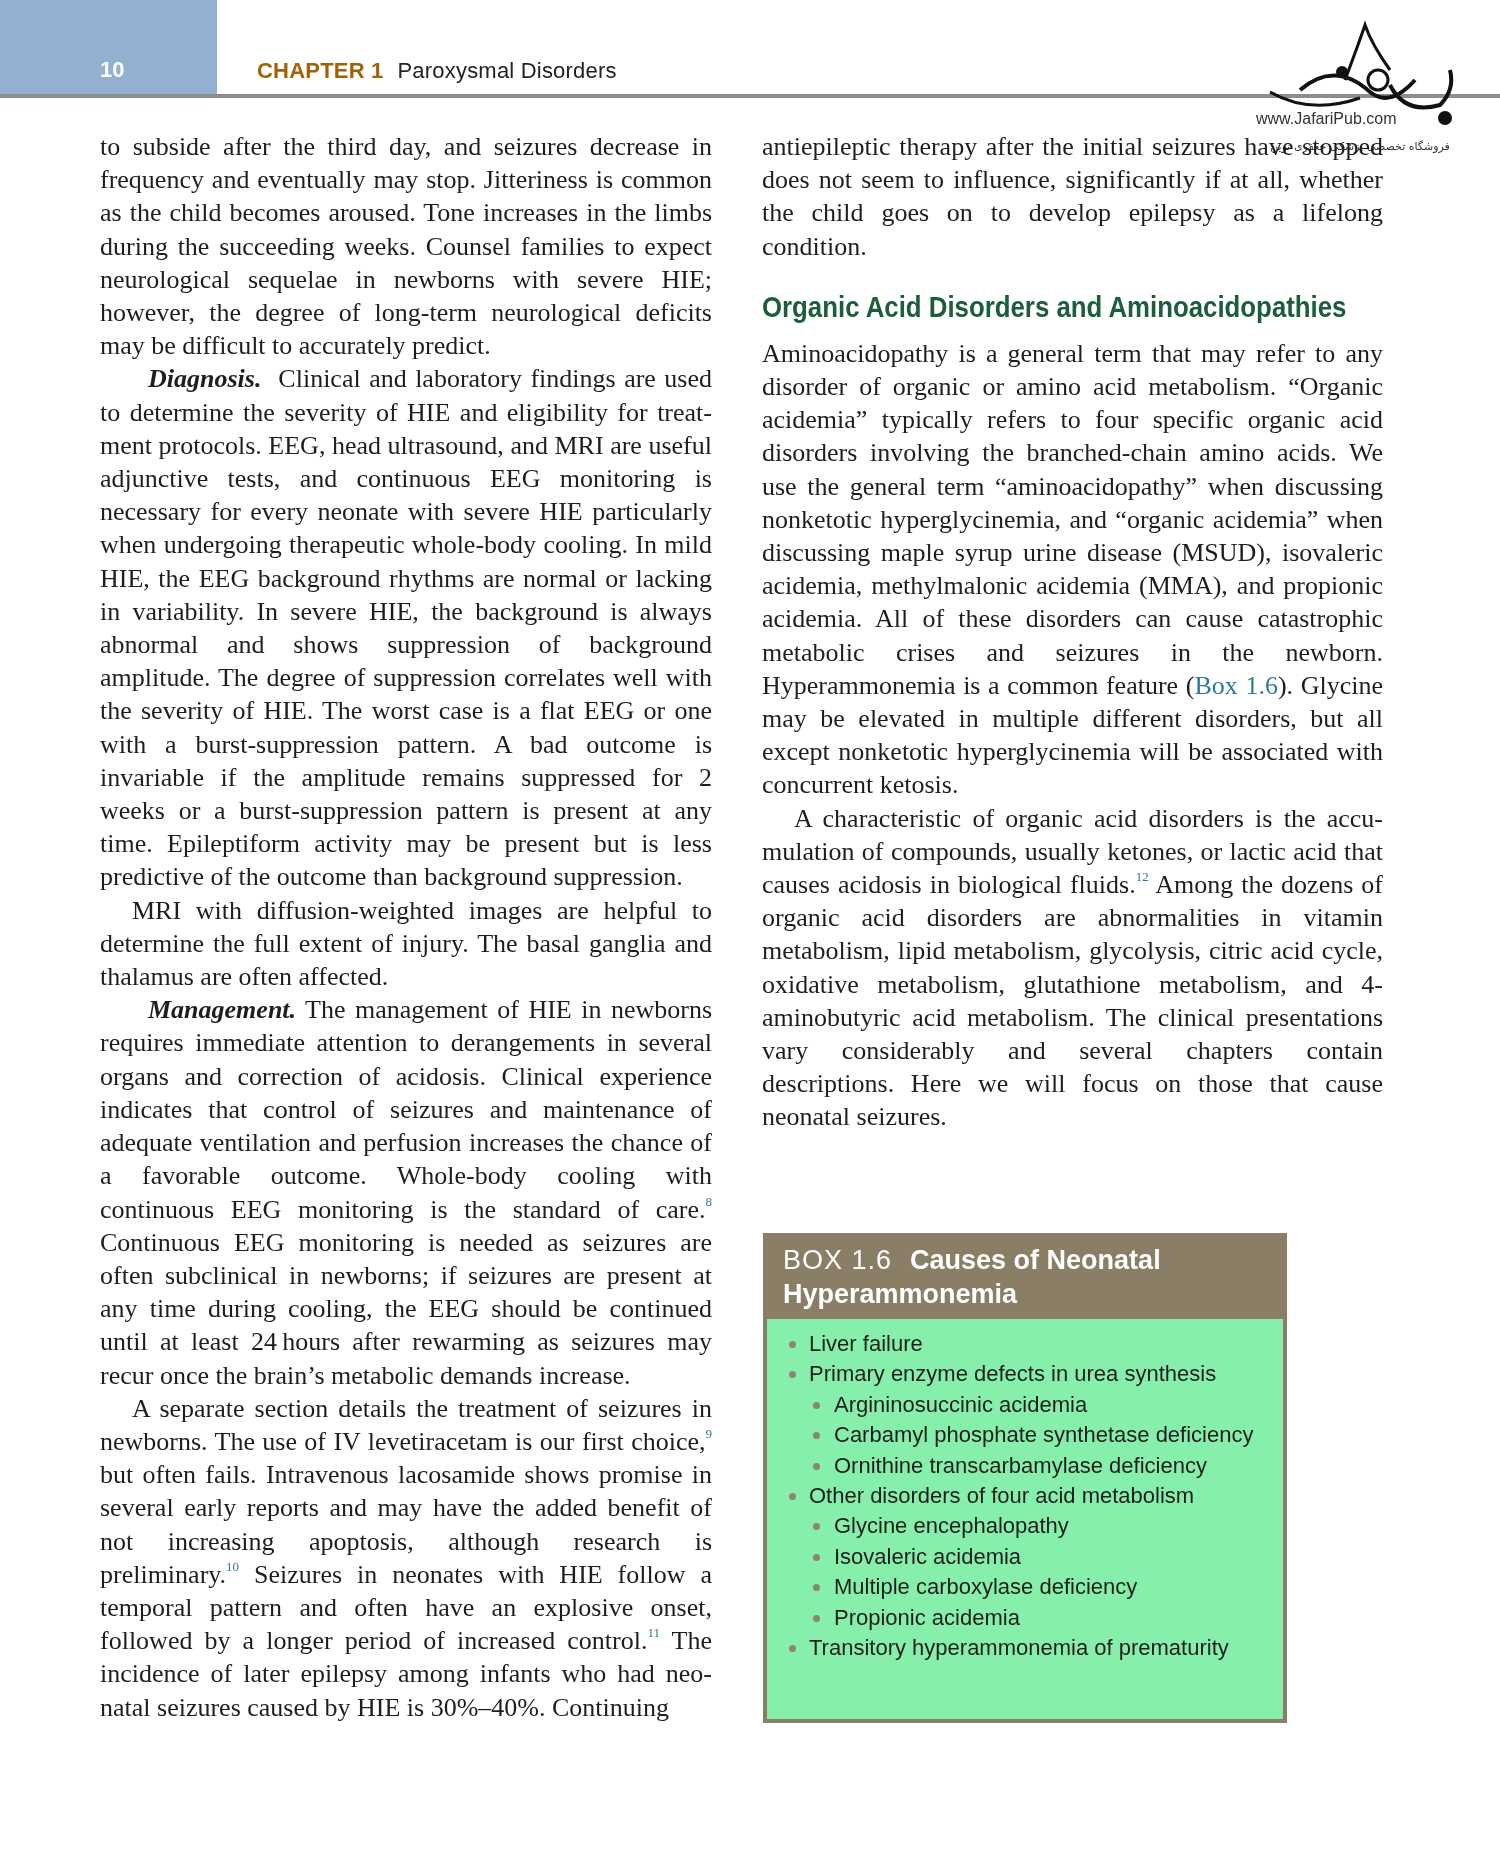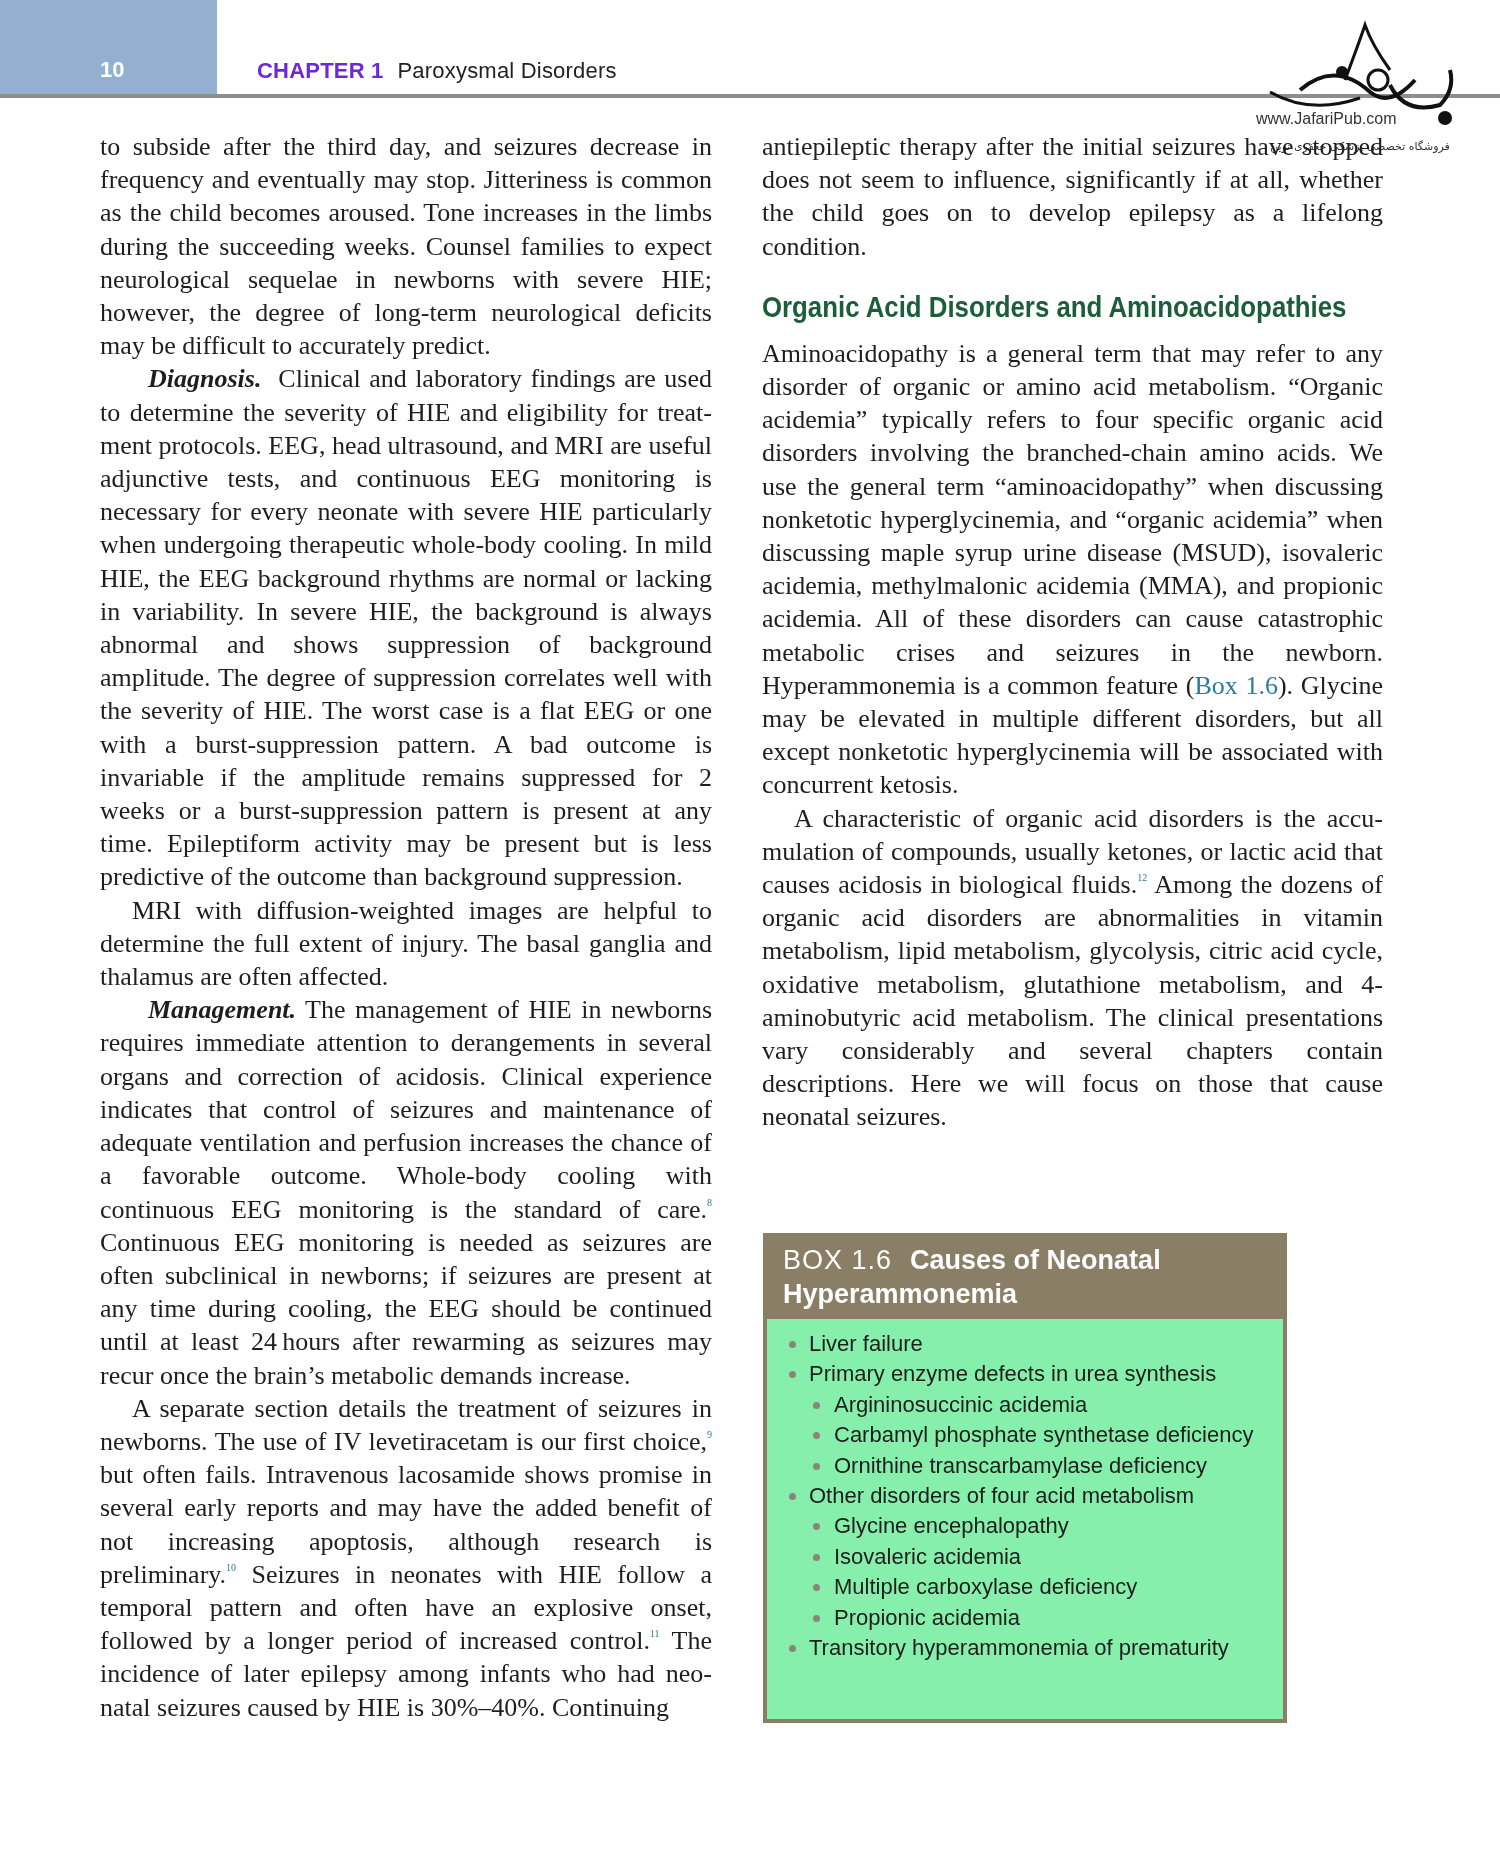--- a/index.html
+++ b/index.html
@@ -15,21 +15,21 @@
   }
   .header-rule {
     position: absolute; left: 0; top: 94px; width: 1500px; height: 4px;
     background: #8e8e8e;
   }
   .running-head {
     position: absolute; left: 257px; top: 58px;
     font-family: "Liberation Sans", sans-serif; font-size: 22px; color: #222;
     letter-spacing: 0.2px;
   }
-  .running-head .chap { font-weight: bold; color: #6d28d9; margin-right: 14px; }
+  .running-head .chap { font-weight: bold; color: #a16207; margin-right: 14px; }
   .watermark {
     position: absolute; left: 1240px; top: 20px; width: 240px; height: 120px;
   }
   .wm-url {
     position: absolute; left: 1256px; top: 110px;
     font-family: "Liberation Sans", sans-serif; font-size: 16px; color: #333;
   }
   .wm-fa {
     position: absolute; left: 1230px; top: 140px; width: 260px; text-align: center;
     font-family: "DejaVu Sans", sans-serif; font-size: 11px; color: #333;
@@ -38,21 +38,21 @@
   .col {
     position: absolute; top: 130px;
     font-family: "Liberation Serif", serif; font-size: 26px; line-height: 33.2px;
     color: #1e1e1e; text-align: justify; hyphens: manual;
   }
   .col-left { left: 100px; width: 612px; }
   .col-right { left: 762px; width: 621px; }
   .col p { margin: 0; }
   .col p.indent { text-indent: 32px; }
   .runin { font-weight: bold; font-style: italic; margin-left: 16px; }
-  sup.ref { font-size: 10px; color: #2d7a9a; vertical-align: 12px; line-height: 0; }
+  sup.ref { font-size: 13px; color: #2d7a9a; vertical-align: 12px; line-height: 0; }
   .xref { color: #2d7a9a; }
   h2.section {
     margin: 24px 0 10px 0;
     font-family: "Liberation Sans", sans-serif; font-weight: bold;
     font-size: 30px; line-height: 40px; color: #1c5e3a; text-align: left;
     transform: scaleX(0.86); transform-origin: left;
     width: 720px;
   }
   .box {
     position: absolute; left: 763px; top: 1233px; width: 524px; height: 490px;

